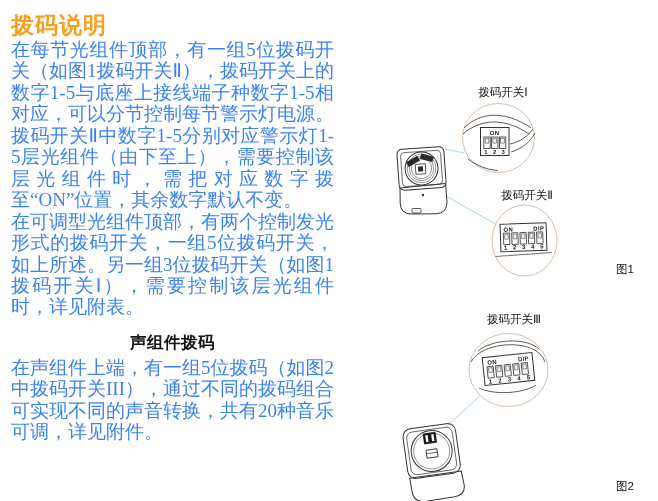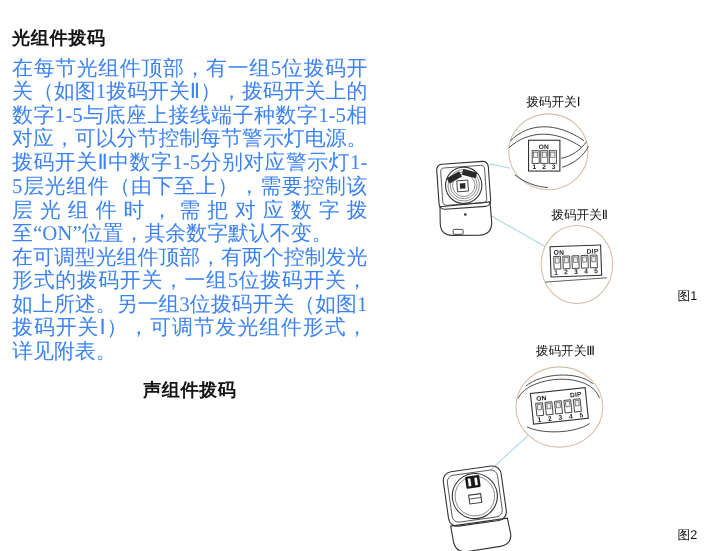--- a/index.html
+++ b/index.html
@@ -29,26 +29,27 @@
   .fig-label { font-size:11.5px; }
   .dip-small { font-size:6px; fill:#222; font-weight:bold; letter-spacing:0.3px; }
   .line-art { stroke:#333333; fill:none; }
   .tan-circle { stroke:#D8BFA8; fill:none; stroke-width:1; }
   .leader { stroke:#A8D9E8; stroke-width:1; fill:none; }
 </style>
 </head>
 <body>
 
 <div class="text-col">
+  <h1 class="page-title">拨码说明</h1>
 
-  <h2 class="sec-heading">光组件拨码</h2>
   <p class="body-p">在每节光组件顶部，有一组5位拨码开关（如图1拨码开关Ⅱ），拨码开关上的数字1-5与底座上接线端子种数字1-5相对应，可以分节控制每节警示灯电源。拨码开关Ⅱ中数字1-5分别对应警示灯1-5层光组件（由下至上），需要控制该层光组件时，需把对应数字拨至“ON”位置，其余数字默认不变。</p>
-  <p class="body-p">在可调型光组件顶部，有两个控制发光形式的拨码开关，一组5位拨码开关，如上所述。另一组3位拨码开关（如图1拨码开关Ⅰ），可调节发光组件形式，详见附表。</p>
+  <p class="body-p">在可调型光组件顶部，有两个控制发光形式的拨码开关，一组5位拨码开关，如上所述。另一组3位拨码开关（如图1拨码开关Ⅰ），需要控制该层光组件时，详见附表。</p>
 
   <h2 class="sec-heading sound">声组件拨码</h2>
+  <p class="body-p">在声组件上端，有一组5位拨码（如图2中拨码开关III），通过不同的拨码组合可实现不同的声音转换，共有20种音乐可调，详见附件。</p>
 </div>
 
 <div class="diagram">
 <svg width="268" height="441" viewBox="390 60 268 441" xmlns="http://www.w3.org/2000/svg">
 
   <g>
     <line class="leader" x1="445" y1="137" x2="464" y2="141"></line>
     <line class="leader" x1="446" y1="184" x2="495.5" y2="212"></line>
     <line class="leader" x1="480.5" y1="383.5" x2="446" y2="415"></line>
   </g>

